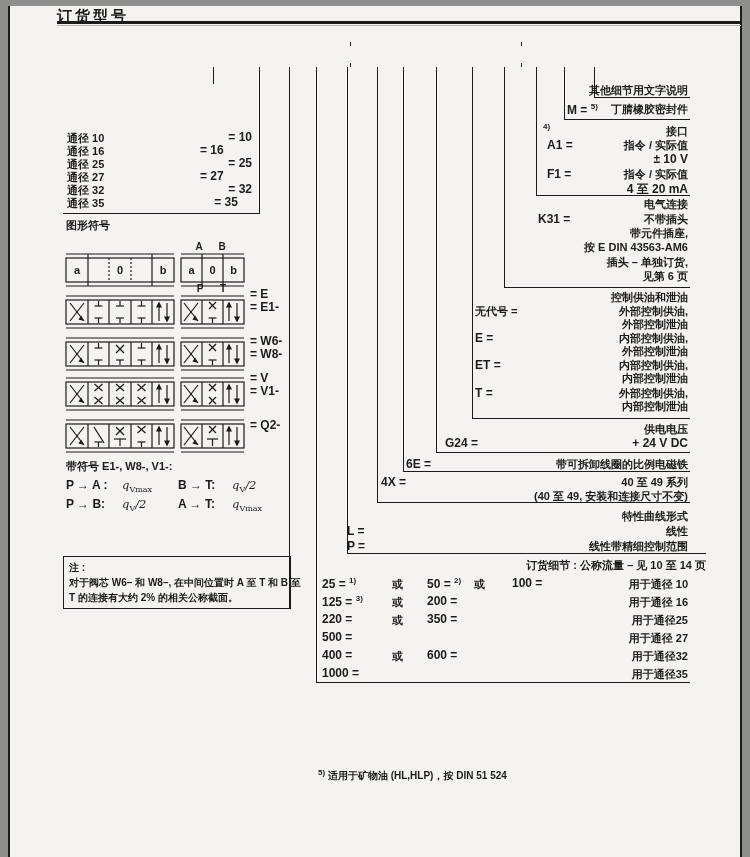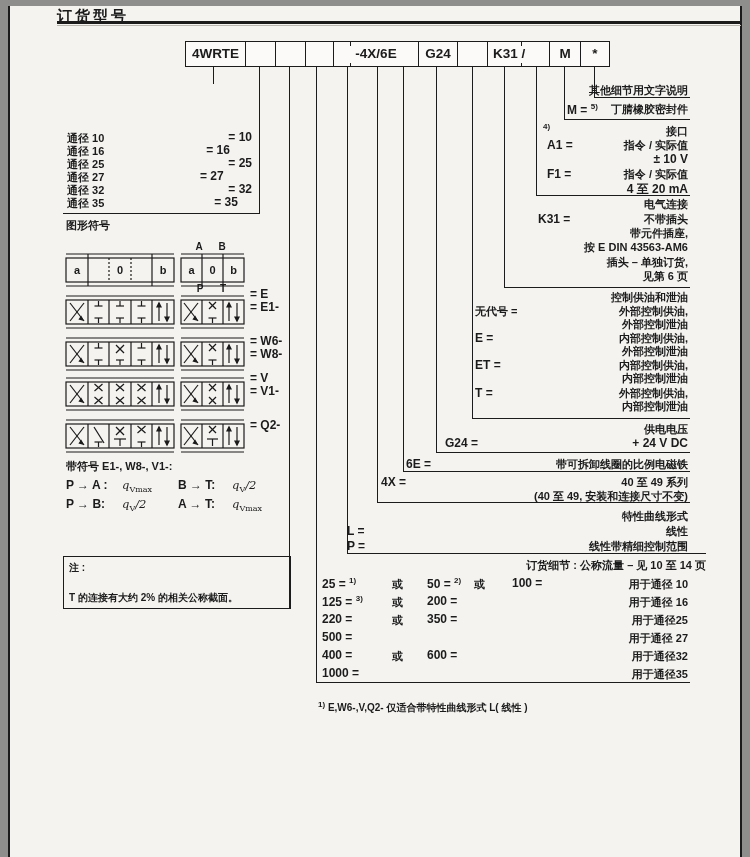--- a/index.html
+++ b/index.html
@@ -34,32 +34,20 @@
 
 <div id="screen">
   <div class="abs paper"></div>
   <div class="abs pageline" style="left:8px;top:6px;width:2px;height:851px"></div>
   <div class="abs pageline" style="left:740px;top:6px;width:1.5px;height:851px"></div>
 
   <div class="abs title" style="left:57px;top:7px">订货型号</div>
   <div class="abs" style="left:57px;top:21px;width:684px;height:2.5px;background:#1b1b1b"></div>
   <div class="abs" style="left:57px;top:25px;width:684px;height:1px;background:#b9b6b0"></div>
 
-  <div class="coderow">
-    <div class="c" style="width:60px">4WRTE</div>
-    <div class="c" style="width:30px"></div>
-    <div class="c" style="width:30px"></div>
-    <div class="c" style="width:28px"></div>
-    <div class="c" style="width:85px">-4X/6E</div>
-    <div class="c" style="width:39px">G24</div>
-    <div class="c" style="width:30px"></div>
-    <div class="c kl" style="width:62px">K31 /</div>
-    <div class="c" style="width:31px">M</div>
-    <div class="c" style="width:28px">*</div>
-  </div>
   <div class="tick" style="left:350px;top:42px"></div>
   <div class="tick" style="left:350px;top:63px"></div>
   <div class="tick" style="left:521px;top:42px"></div>
   <div class="tick" style="left:521px;top:63px"></div>
 
   <i class="vl" style="left:213px;top:67px;height:17px"></i>
   <i class="vl" style="left:259px;top:67px;height:146px"></i>
   <i class="vl" style="left:289px;top:67px;height:541px"></i>
   <i class="vl" style="left:316px;top:67px;height:615px"></i>
   <i class="vl" style="left:347px;top:67px;height:486px"></i>
@@ -82,21 +70,21 @@
   <i class="hl" style="left:377px;top:502px;width:313px"></i>
   <i class="hl" style="left:347px;top:553px;width:359px"></i>
   <i class="hl" style="left:316px;top:682px;width:374px"></i>
   <i class="hl" style="left:63px;top:213px;width:197px"></i>
   <i class="hl" style="left:63px;top:608px;width:227px"></i>
 
 
   <div class="abs cnb" style="left:67px;top:131px">通径 10</div>
   <div class="abs lab" style="left:200px;top:130px;width:52px;text-align:right">= 10</div>
   <div class="abs cnb" style="left:67px;top:144px">通径 16</div>
-  <div class="abs lab" style="left:192px;top:143px;width:52px;text-align:center">= 16</div>
+  <div class="abs lab" style="left:200px;top:143px;width:52px;text-align:left">= 16</div>
   <div class="abs cnb" style="left:67px;top:157px">通径 25</div>
   <div class="abs lab" style="left:200px;top:156px;width:52px;text-align:right">= 25</div>
   <div class="abs cnb" style="left:67px;top:170px">通径 27</div>
   <div class="abs lab" style="left:200px;top:169px;width:52px;">= 27</div>
   <div class="abs cnb" style="left:67px;top:183px">通径 32</div>
   <div class="abs lab" style="left:200px;top:182px;width:52px;text-align:right">= 32</div>
   <div class="abs cnb" style="left:67px;top:196px">通径 35</div>
   <div class="abs lab" style="left:200px;top:195px;width:52px;text-align:center">= 35</div>
 
   <div class="abs cnb" style="left:66px;top:218px">图形符号</div>
@@ -370,20 +358,21 @@
   <div class="abs qv" style="left:122px;top:478px"><span>q</span><sub>Vmax</sub><span></span></div>
   <div class="abs lab" style="left:178px;top:478px">B → T:</div>
   <div class="abs qv" style="left:232px;top:478px"><span>q</span><sub>V</sub><span>/2</span></div>
   <div class="abs lab" style="left:66px;top:497px">P → B:</div>
   <div class="abs qv" style="left:122px;top:497px"><span>q</span><sub>V</sub><span>/2</span></div>
   <div class="abs lab" style="left:178px;top:497px">A → T:</div>
   <div class="abs qv" style="left:232px;top:497px"><span>q</span><sub>Vmax</sub><span></span></div>
 
   <div class="box" style="left:63px;top:556px;width:226px;height:51px">
     <div class="abs cns" style="left:5px;top:4px">注 :</div>
+    <div class="abs cns" style="left:5px;top:19px">对于阀芯 W6– 和 W8–, 在中间位置时 A 至 T 和 B 至</div>
     <div class="abs cns" style="left:5px;top:34px">T 的连接有大约 2% 的相关公称截面。</div>
   </div>
 
   <div class="ra cnb" style="top:83px">其他细节用文字说明</div>
 
   <div class="abs lab" style="left:567px;top:102px"><span>M =</span> <sup class="s">5)</sup></div>
   <div class="ra cnb" style="top:102px">丁腈橡胶密封件</div>
 
   <div class="abs lab" style="left:543px;top:122px"><sup class="s">4)</sup></div>
   <div class="ra cnb" style="top:124px">接口</div>
@@ -456,14 +445,14 @@
   <div class="ra cnb" style="top:631px">用于通径 27</div>
 
   <div class="abs lab" style="left:322px;top:648px">400 =</div>
   <div class="abs cnb" style="left:392px;top:649px">或</div>
   <div class="abs lab" style="left:427px;top:648px">600 =</div>
   <div class="ra cnb" style="top:649px">用于通径32</div>
 
   <div class="abs lab" style="left:322px;top:666px">1000 =</div>
   <div class="ra cnb" style="top:667px">用于通径35</div>
 
-  <div class="abs cns" style="left:318px;top:700px"><sup class="s">1)</sup> <span>E,W6-,V,Q2- 仅适合带特性曲线形式 L( 线性 )</span></div>
+  <div class="abs cns" style="left:318px;top:768px"><sup class="s">5)</sup> <span>适用于矿物油 (HL,HLP)，按 DIN 51 524</span></div>
 </div>
 
 </body></html>

